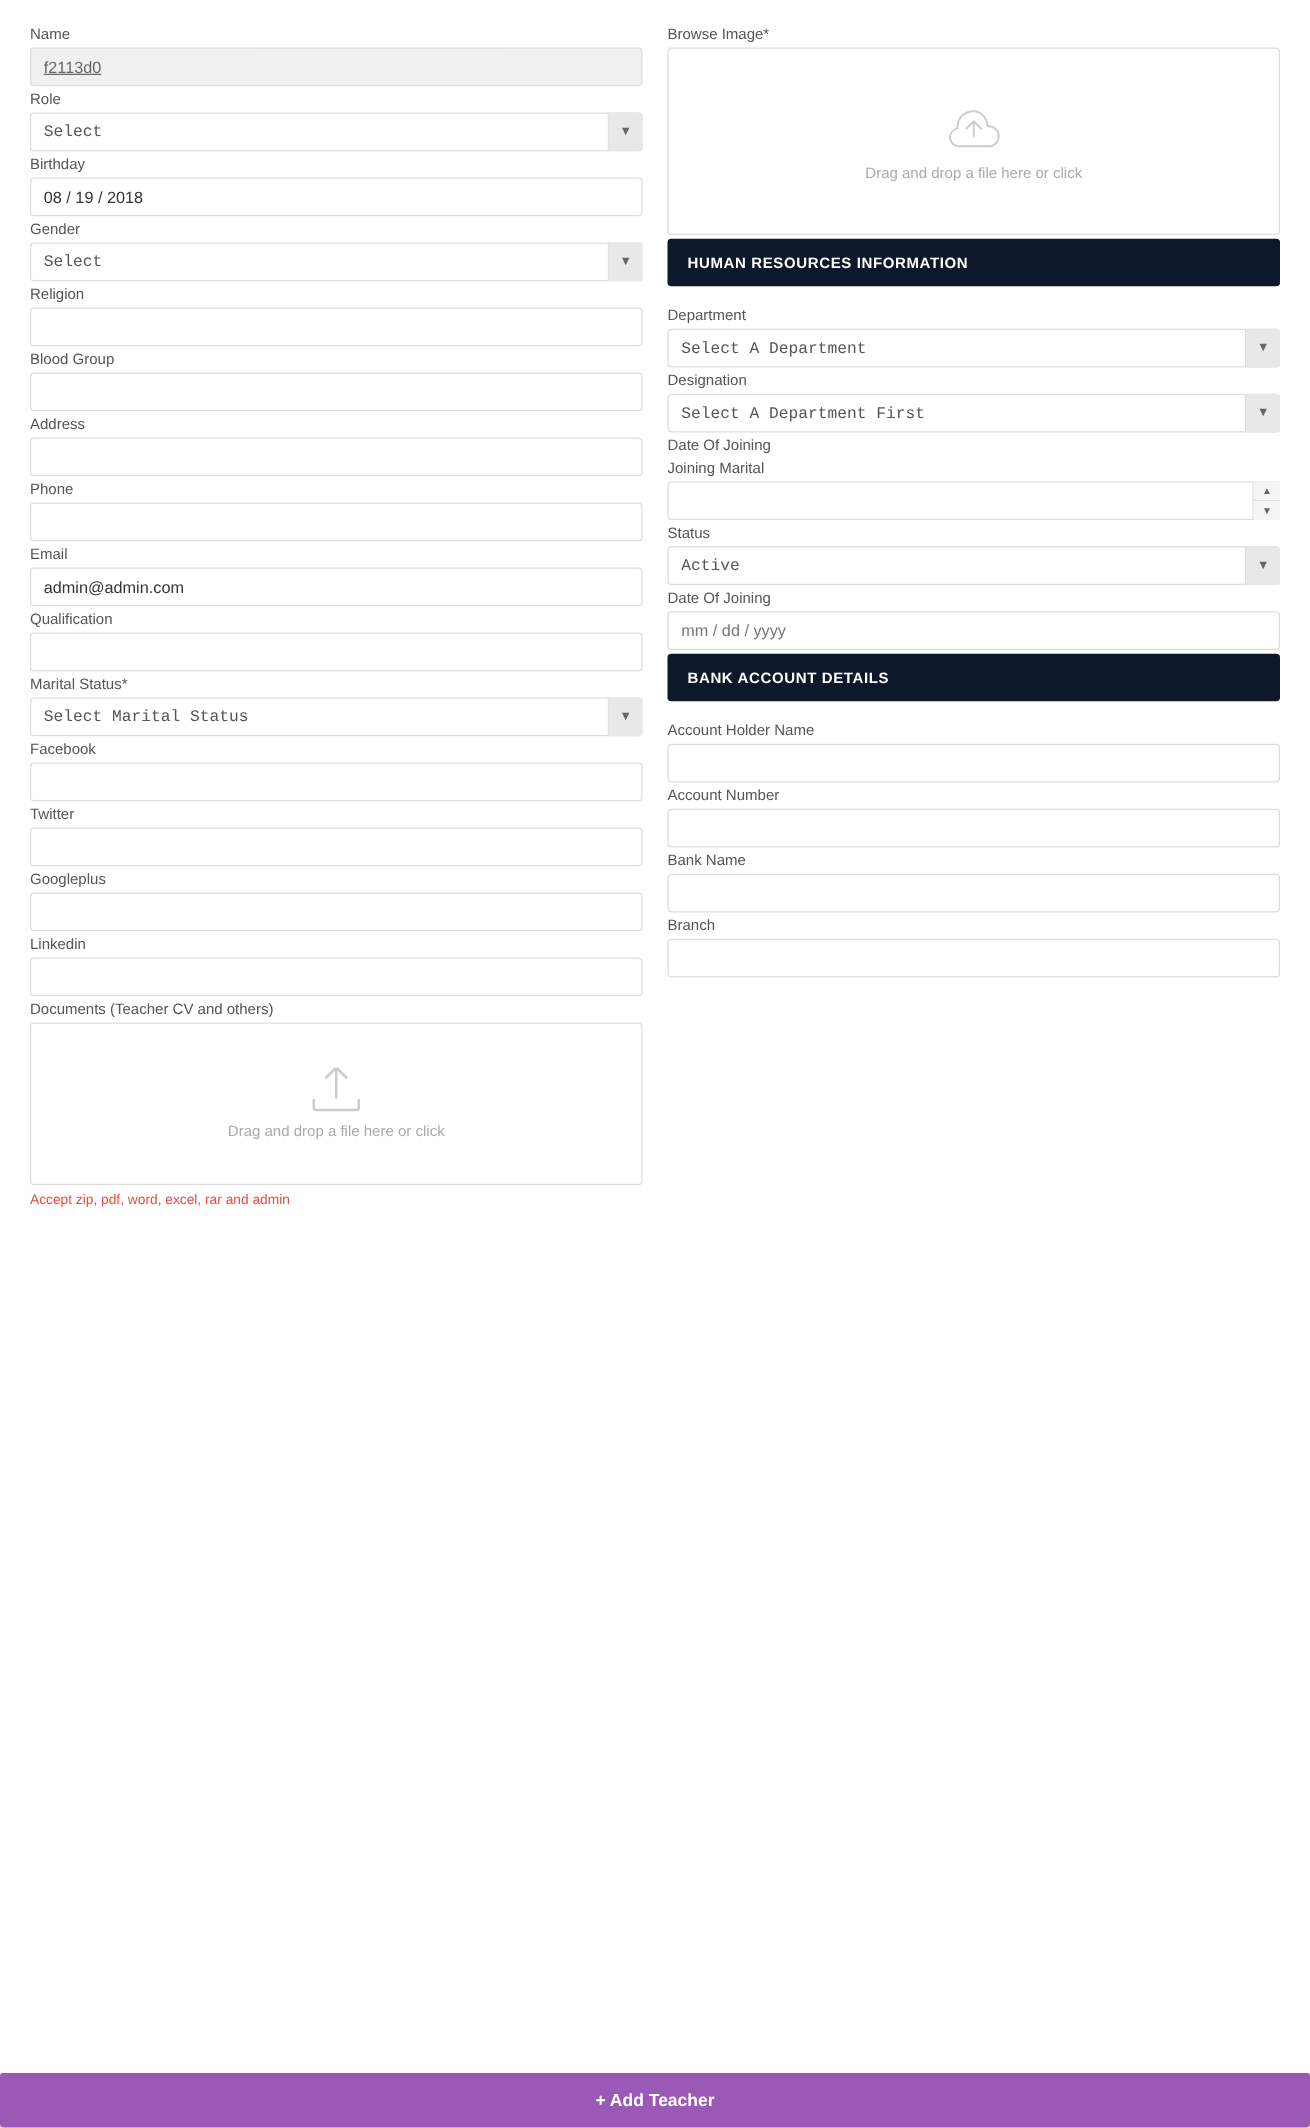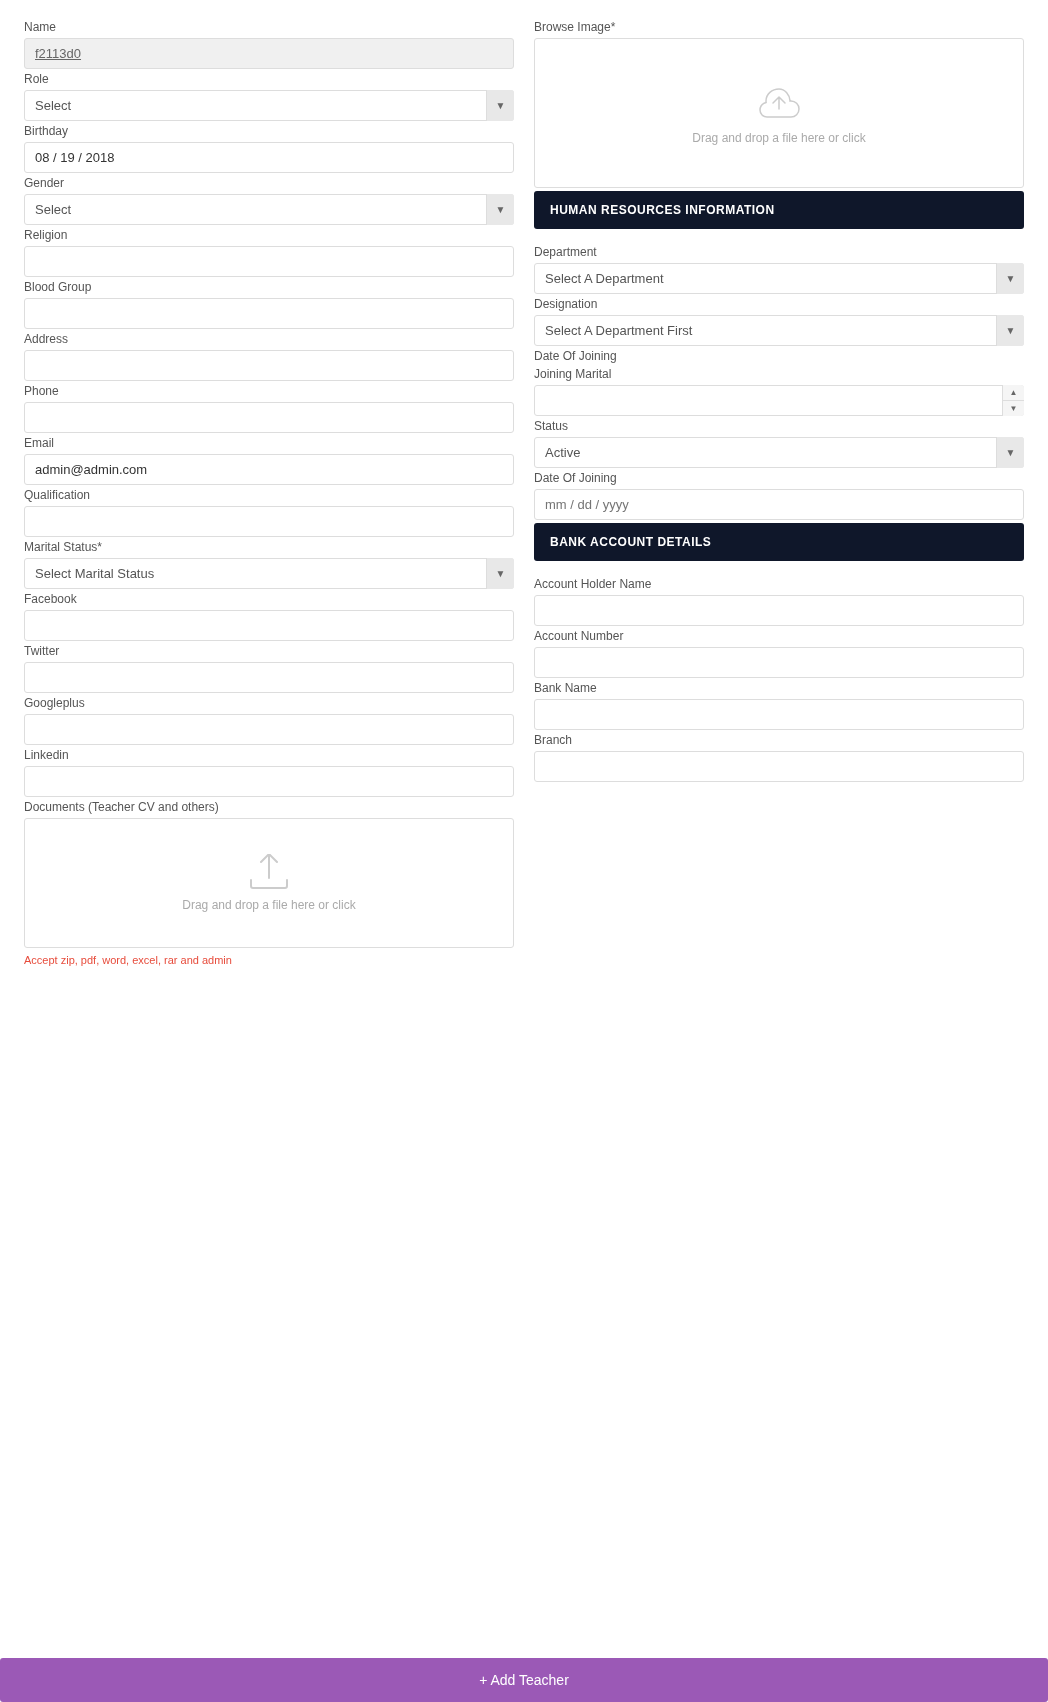--- a/index.html
+++ b/index.html
@@ -56,20 +56,21 @@
       width: 100%;
       border: 1px solid #ddd;
       border-radius: 3px;
       padding: 7px 46px 7px 10px;
       font-size: 13px;
       color: #555;
       background: #fff;
       appearance: none;
       outline: none;
       cursor: pointer;
+      font-family: Liberation Mono, monospace;
     }
     .select-arrow {
       position: absolute;
       right: 0;
       top: 0;
       bottom: 0;
       width: 28px;
       background: #e8e8e8;
       border-left: 1px solid #ddd;
       border-radius: 0 3px 3px 0;
@@ -166,21 +167,21 @@
       position: fixed;
       bottom: 0;
       left: 50%;
       transform: translateX(-50%);
       width: 1048px;
       background: #9b59b6;
       color: #fff;
       border: none;
       padding: 14px;
       font-size: 14px;
-      font-weight: normal;
+      font-weight: bold;
       cursor: pointer;
       text-align: center;
       border-radius: 3px;
     }
     .col-left { }
     .col-right { }
     .two-col-section {
       display: grid;
       grid-template-columns: 1fr 1fr;
       gap: 0 20px;

